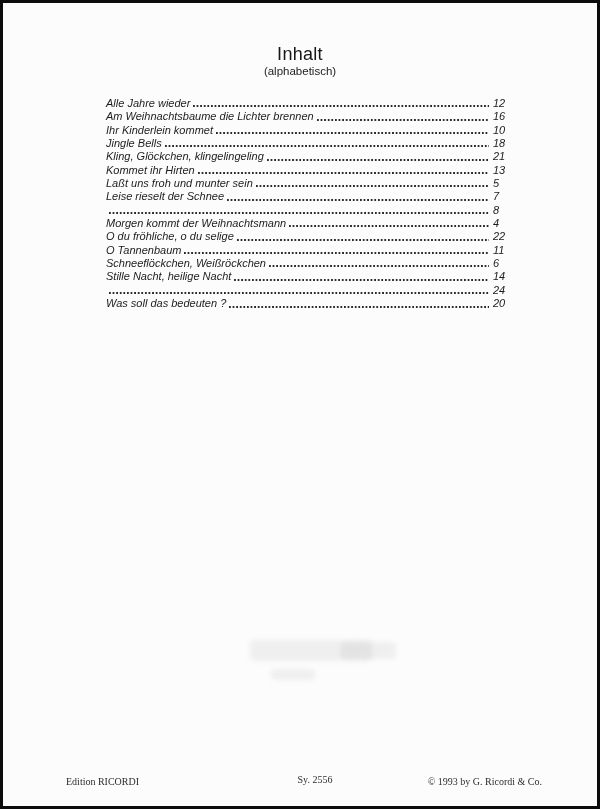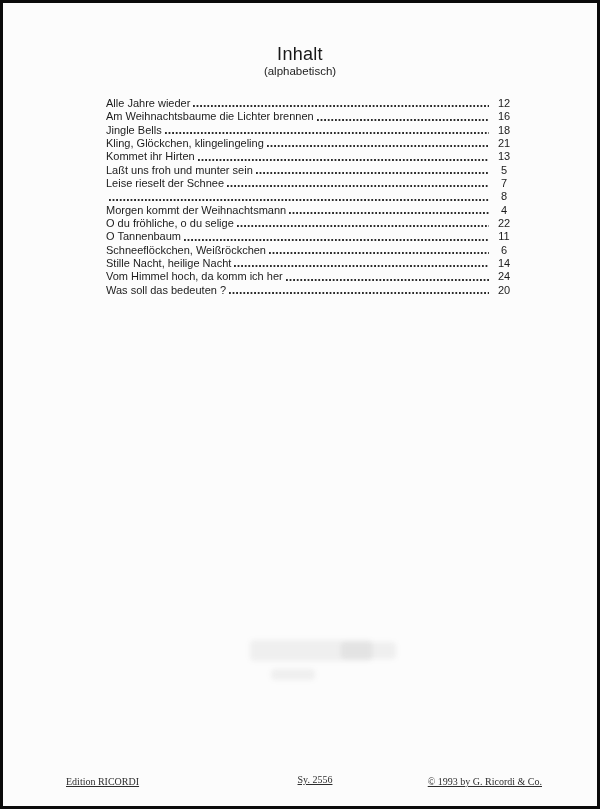--- a/index.html
+++ b/index.html
@@ -38,44 +38,44 @@
     top: 94px;
     width: 409px;
   }
   .toc-row {
     display: flex;
     align-items: baseline;
     height: 13.35px;
     line-height: 13.35px;
     font-size: 11px;
     white-space: nowrap;
+    font-style: italic;
   }
   .toc-title { flex: 0 0 auto; color: #1c1c1c; }
   .leader {
     flex: 1 1 auto;
     height: 2px;
     align-self: flex-end;
     margin: 0 4px 3px 3px;
     background-image: radial-gradient(circle at 1px 1px, #2a2a2a 0.8px, rgba(0,0,0,0) 1.2px);
     background-size: 3.6px 2px;
     background-repeat: repeat-x;
     background-position: left bottom;
   }
   .toc-page {
     flex: 0 0 22px;
-    text-align: center;
+    text-align: left;
     color: #1c1c1c;
   }
   .footer-left, .footer-center, .footer-right {
     position: absolute;
     font-family: "Liberation Serif", serif;
     font-size: 10px;
     color: #2d2d2d;
     white-space: nowrap;
-    text-decoration: underline;
   }
   .footer-left  { left: 63px;  top: 773px; }
   .footer-center{ left: 0; right: 0; top: 771px; text-align: center; transform: translateX(15px); }
   .footer-right { right: 55px; top: 773px; margin-left: 44px; }
   .bleed {
     position: absolute;
     background: rgba(70, 70, 70, 0.07);
     border-radius: 4px;
     filter: blur(2.5px);
   }
@@ -96,20 +96,25 @@
   <div class="toc">
       <div class="toc-row">
       <span class="toc-title">Alle Jahre wieder</span>
       <span class="leader"></span>
       <span class="toc-page">12</span>
     </div>
       <div class="toc-row">
       <span class="toc-title">Am Weihnachtsbaume die Lichter brennen</span>
       <span class="leader"></span>
       <span class="toc-page">16</span>
+    </div>
+      <div class="toc-row">
+      <span class="toc-title">Ihr Kinderlein kommet</span>
+      <span class="leader"></span>
+      <span class="toc-page">10</span>
     </div>
       <div class="toc-row">
       <span class="toc-title">Jingle Bells</span>
       <span class="leader"></span>
       <span class="toc-page">18</span>
     </div>
       <div class="toc-row">
       <span class="toc-title">Kling, Glöckchen, klingelingeling</span>
       <span class="leader"></span>
       <span class="toc-page">21</span>
@@ -152,21 +157,20 @@
       <span class="toc-title">Schneeflöckchen, Weißröckchen</span>
       <span class="leader"></span>
       <span class="toc-page">6</span>
     </div>
       <div class="toc-row">
       <span class="toc-title">Stille Nacht, heilige Nacht</span>
       <span class="leader"></span>
       <span class="toc-page">14</span>
     </div>
       <div class="toc-row">
-      <span class="toc-title">Vom Himmel hoch, da komm ich her</span>
       <span class="leader"></span>
       <span class="toc-page">24</span>
     </div>
       <div class="toc-row">
       <span class="toc-title">Was soll das bedeuten ?</span>
       <span class="leader"></span>
       <span class="toc-page">20</span>
     </div>
     </div>
 

